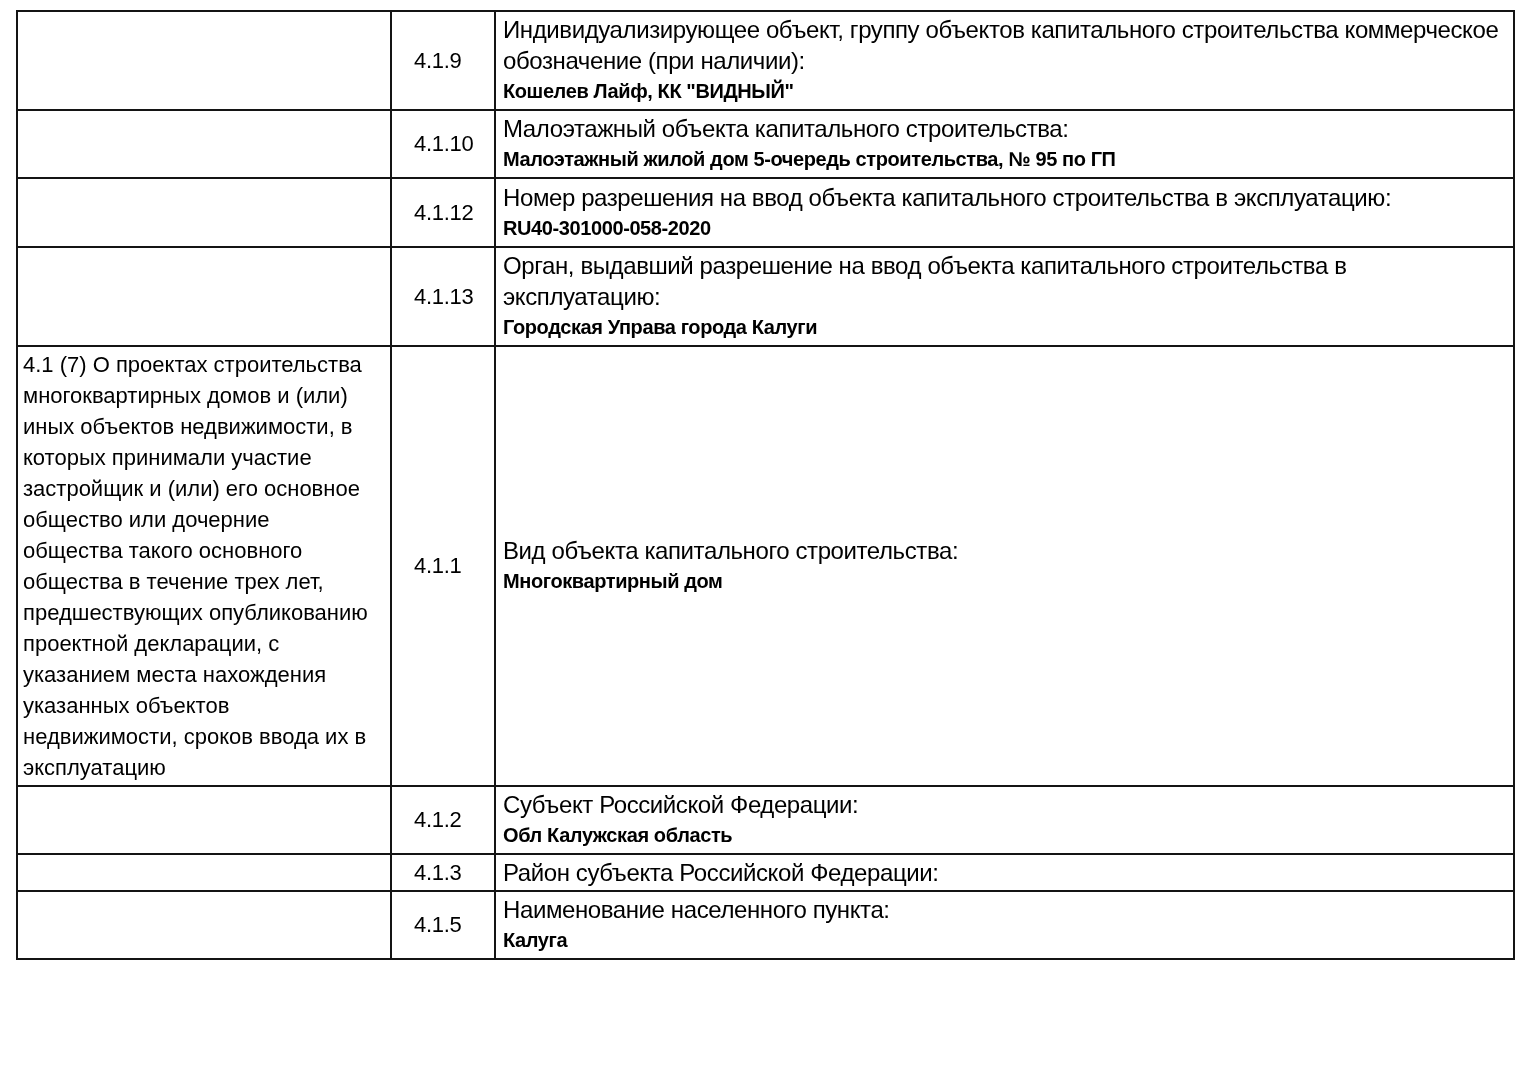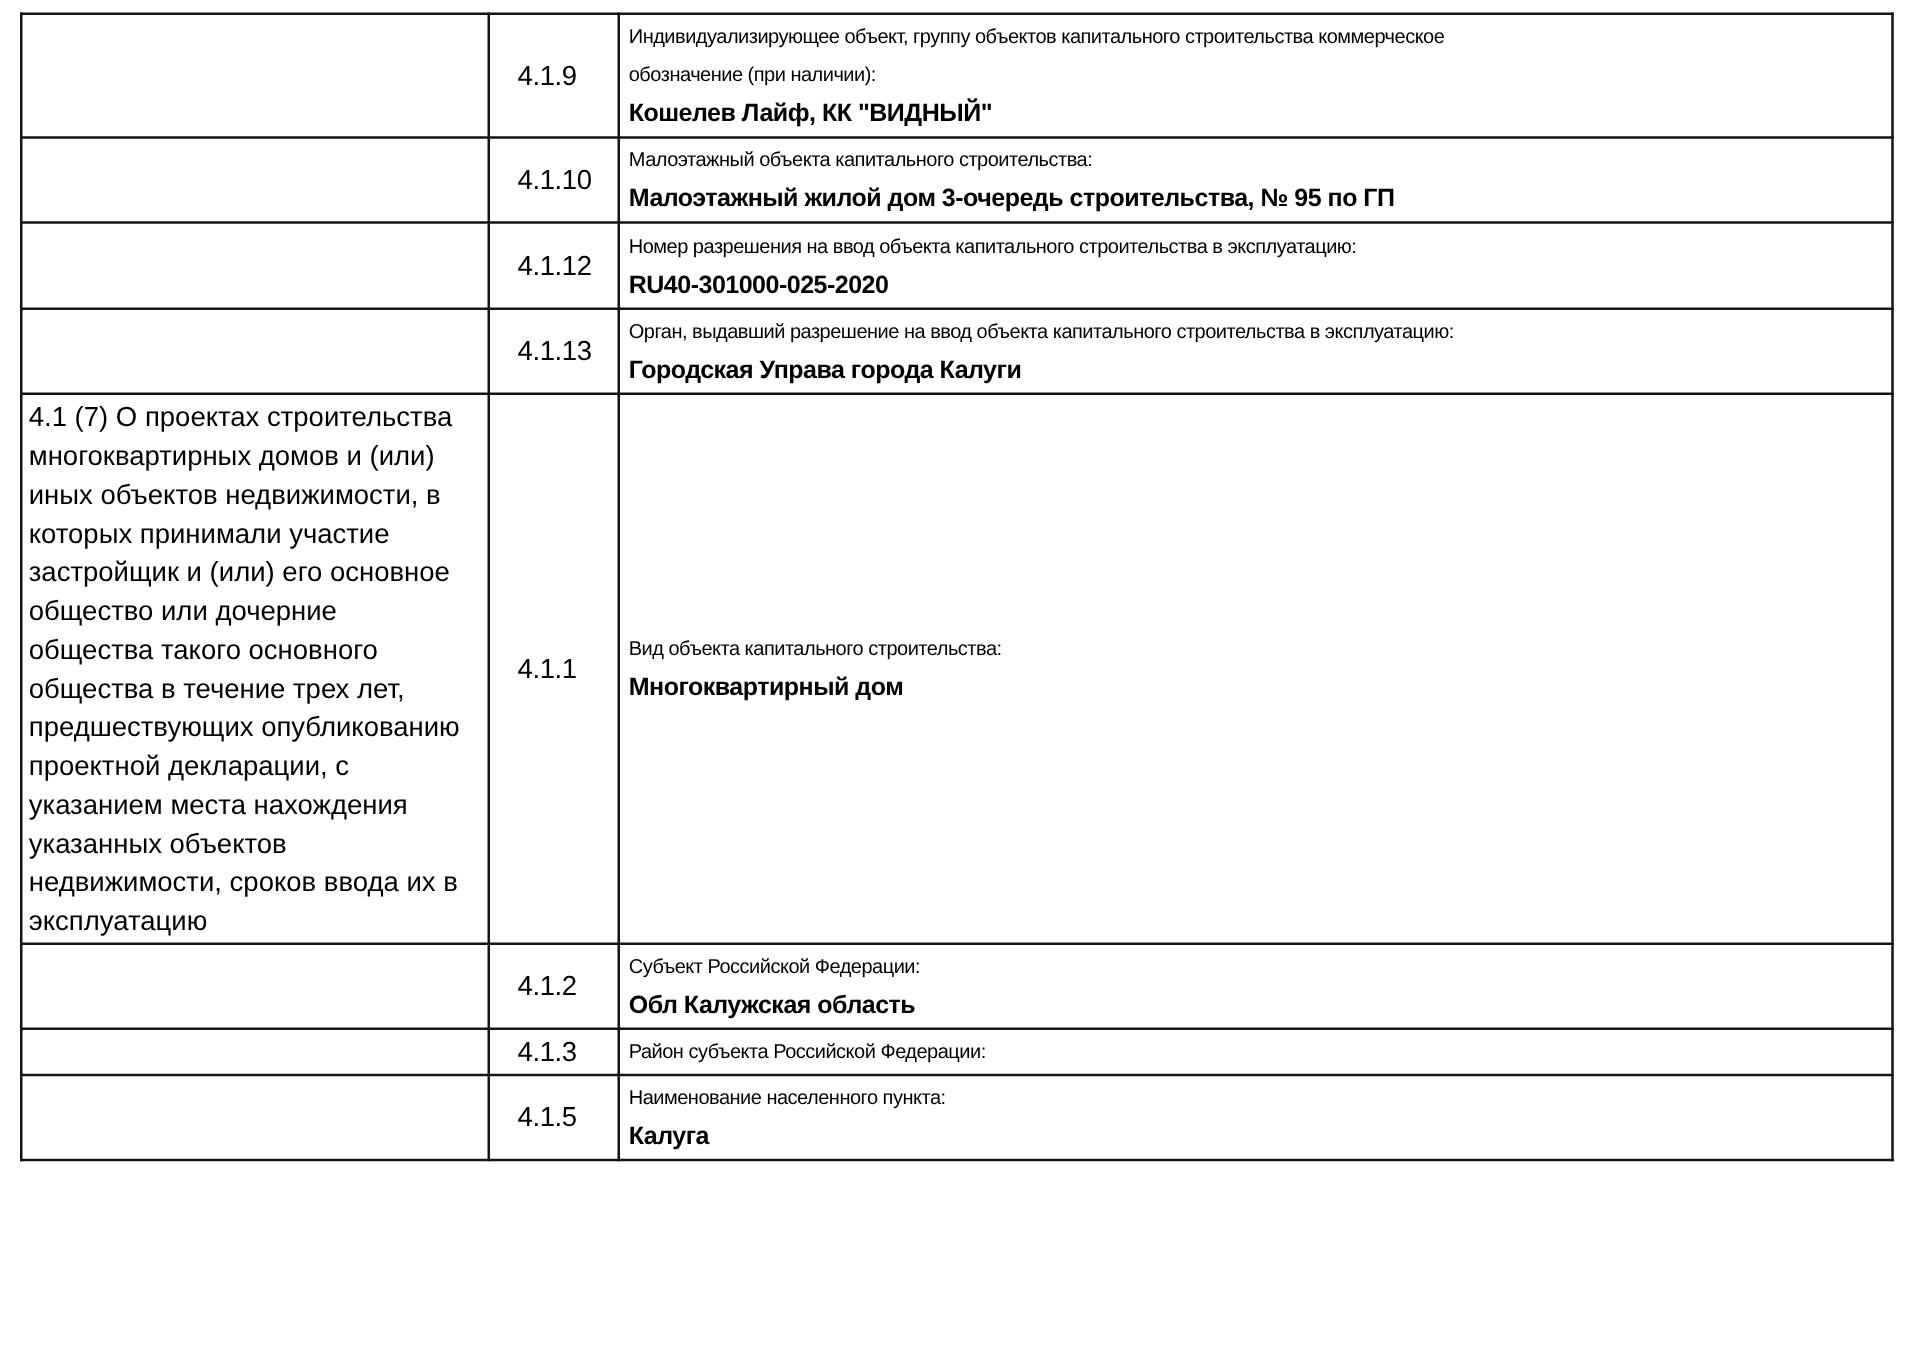--- a/index.html
+++ b/index.html
@@ -31,21 +31,21 @@
   }
   td.code-cell {
     padding: 2px 2px 2px 22px;
     font-size: 22px;
     letter-spacing: -0.3px;
   }
   td.content-cell {
     padding: 2px 6px 2px 7px;
   }
   .field-label {
-    font-size: 16px;
+    font-size: 24px;
     line-height: 31px;
     letter-spacing: -0.4px;
     white-space: pre-line;
   }
   .field-value {
     font-size: 20px;
     line-height: 31px;
     font-weight: bold;
     letter-spacing: -0.4px;
     white-space: pre-line;
@@ -79,29 +79,29 @@
         <div class="field-label">Индивидуализирующее объект, группу объектов капитального строительства коммерческое
 обозначение (при наличии):</div>
         <div class="field-value">Кошелев Лайф, КК "ВИДНЫЙ"</div>
       </td>
     </tr>
     <tr class="r1">
       <td class="note-cell"></td>
       <td class="code-cell">4.1.10</td>
       <td class="content-cell">
         <div class="field-label">Малоэтажный объекта капитального строительства:</div>
-        <div class="field-value">Малоэтажный жилой дом 3-очередь строительства, № 95 по ГП</div>
+        <div class="field-value">Малоэтажный жилой дом 5-очередь строительства, № 95 по ГП</div>
       </td>
     </tr>
     <tr class="r3">
       <td class="note-cell"></td>
       <td class="code-cell">4.1.12</td>
       <td class="content-cell">
         <div class="field-label">Номер разрешения на ввод объекта капитального строительства в эксплуатацию:</div>
-        <div class="field-value">RU40-301000-025-2020</div>
+        <div class="field-value">RU40-301000-058-2020</div>
       </td>
     </tr>
     <tr class="r4">
       <td class="note-cell"></td>
       <td class="code-cell">4.1.13</td>
       <td class="content-cell">
         <div class="field-label">Орган, выдавший разрешение на ввод объекта капитального строительства в эксплуатацию:</div>
         <div class="field-value">Городская Управа города Калуги</div>
       </td>
     </tr>

